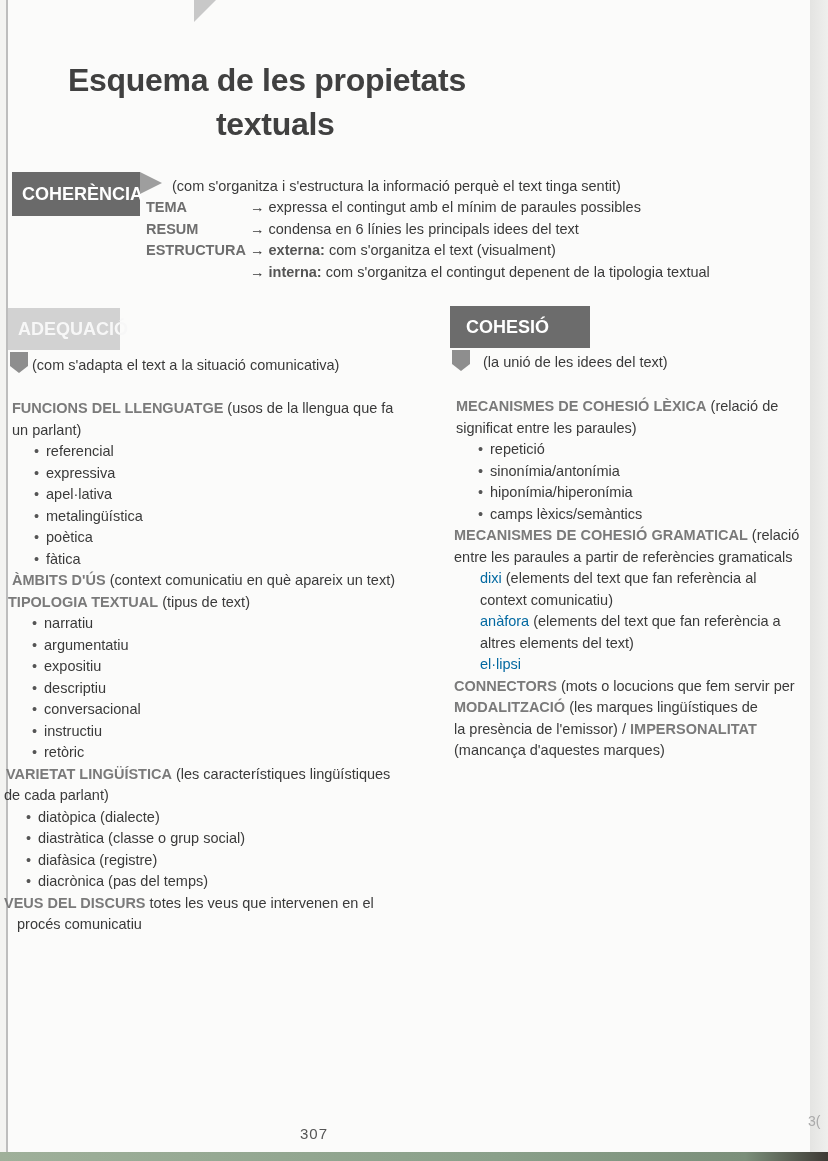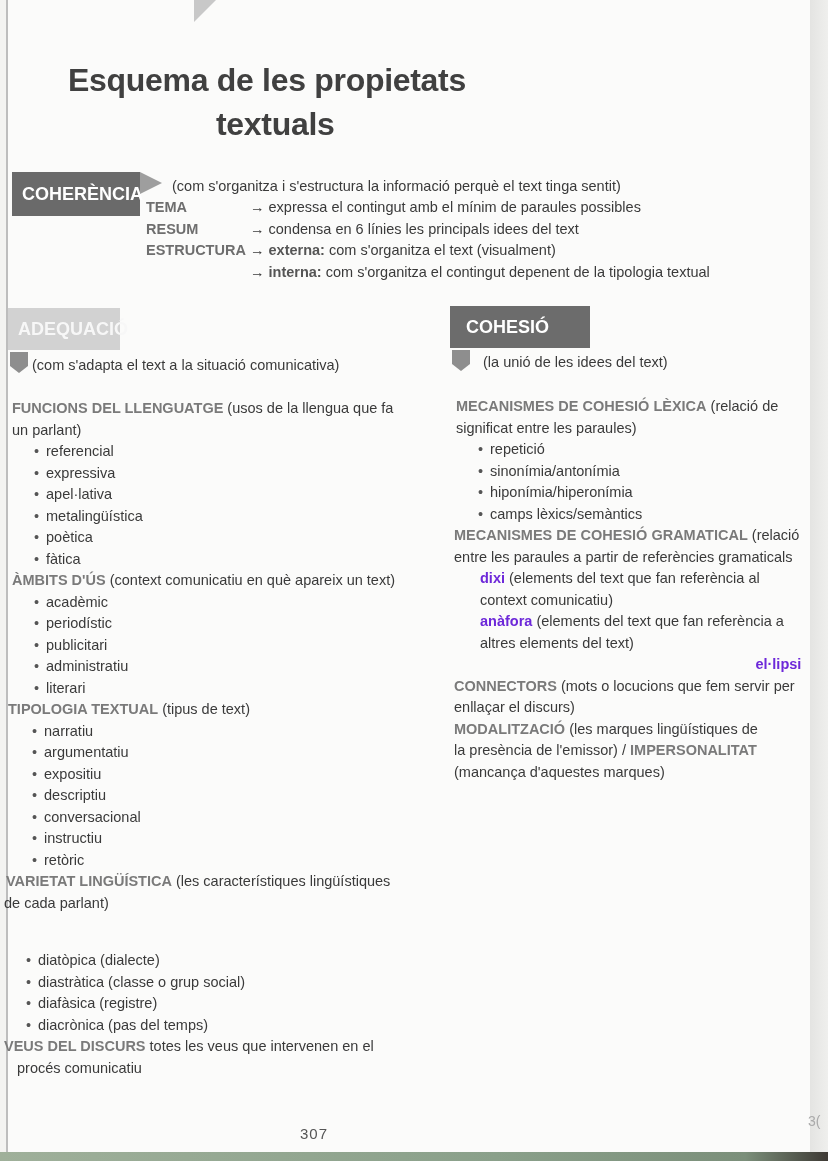--- a/index.html
+++ b/index.html
@@ -47,21 +47,21 @@
   .tab-down {
     position:absolute; width:18px; height:14px; background:#8e8e8e;
   }
   .tab-down:after {
     content:""; position:absolute; left:0; top:14px; width:0; height:0;
     border-left:9px solid transparent; border-right:9px solid transparent;
     border-top:7px solid #8e8e8e;
   }
   .txt { position:absolute; font-size:14.5px; line-height:21.5px; white-space:nowrap; }
   .b { font-weight:bold; color:#7a7a7a; }
-  .bd { font-weight:bold; color:#6d28d9; }
+  .bd { font-weight:normal; color:#0369a1; }
   .grid-coh { position:absolute; left:146px; top:176px; }
   .row { display:flex; font-size:14.5px; line-height:21.5px; white-space:nowrap; }
   .row .k { width:104px; font-weight:bold; color:#6e6e6e; }
   .row .v { color:#3a3a3a; }
   .row .v b { font-weight:bold; color:#555; }
   ul.bl { list-style:none; margin:0; padding:0; }
   ul.bl li { position:relative; padding-left:12px; font-size:14.5px; line-height:21.5px; white-space:nowrap; }
   ul.bl li:before { content:"•"; position:absolute; left:0; top:0; color:#555; }
   .block { position:absolute; }
   .pagenum { position:absolute; left:300px; top:1125px; font-size:15px; color:#555; letter-spacing:1px; }
@@ -113,42 +113,35 @@
   <ul class="bl" style="margin-left:22px;">
     <li>referencial</li>
     <li>expressiva</li>
     <li>apel·lativa</li>
     <li>metalingüística</li>
     <li>poètica</li>
     <li>fàtica</li>
   </ul>
 
   <div class="txt" style="position:relative;"><span class="b">ÀMBITS D'ÚS</span><span> (context comunicatiu en què apareix un text)</span></div>
-  <ul class="bl" style="margin-left:22px;">
-    <li>acadèmic</li>
-    <li>periodístic</li>
-    <li>publicitari</li>
-    <li>administratiu</li>
-    <li>literari</li>
-  </ul>
 
   <div class="txt" style="position:relative;left:-4px;"><span class="b">TIPOLOGIA TEXTUAL</span><span> (tipus de text)</span></div>
   <ul class="bl" style="margin-left:20px;">
     <li>narratiu</li>
     <li>argumentatiu</li>
     <li>expositiu</li>
     <li>descriptiu</li>
     <li>conversacional</li>
     <li>instructiu</li>
     <li>retòric</li>
   </ul>
 
   <div class="txt" style="position:relative;left:-6px;"><span class="b">VARIETAT LINGÜÍSTICA</span><span> (les característiques lingüístiques</span></div>
   <div class="txt" style="position:relative;left:-8px;">de cada parlant)</div>
-  <ul class="bl" style="margin-left:14px;margin-top:36px;">
+  <ul class="bl" style="margin-left:14px;">
     <li>diatòpica (dialecte)</li>
     <li>diastràtica (classe o grup social)</li>
     <li>diafàsica (registre)</li>
     <li>diacrònica (pas del temps)</li>
   </ul>
 
   <div class="txt" style="position:relative;left:-8px;"><span class="b">VEUS DEL DISCURS</span><span> totes les veus que intervenen en el</span></div>
   <div class="txt" style="position:relative;left:-8px;margin-left:13px;">procés comunicatiu</div>
 </div>
 
@@ -165,23 +158,22 @@
     <li>hiponímia/hiperonímia</li>
     <li>camps lèxics/semàntics</li>
   </ul>
   <div class="txt" style="position:relative;left:-2px;"><span class="b">MECANISMES DE COHESIÓ GRAMATICAL</span><span> (relació</span></div>
   <div class="txt" style="position:relative;left:-2px;">entre les paraules a partir de referències gramaticals</div>
   <div style="margin-left:24px;">
     <div class="txt" style="position:relative;"><span class="bd">dixi</span><span> (elements del text que fan referència al</span></div>
     <div class="txt" style="position:relative;">context comunicatiu)</div>
     <div class="txt" style="position:relative;"><span class="bd">anàfora</span><span> (elements del text que fan referència a</span></div>
     <div class="txt" style="position:relative;">altres elements del text)</div>
-    <div class="txt" style="position:relative;text-align:right;"><span class="bd">el·lipsi</span></div>
+    <div class="txt" style="position:relative;"><span class="bd">el·lipsi</span></div>
   </div>
   <div class="txt" style="position:relative;left:-2px;"><span class="b">CONNECTORS</span><span> (mots o locucions que fem servir per</span></div>
-  <div class="txt" style="position:relative;left:-2px;">enllaçar el discurs)</div>
   <div class="txt" style="position:relative;left:-2px;"><span class="b">MODALITZACIÓ</span><span> (les marques lingüístiques de</span></div>
   <div class="txt" style="position:relative;left:-2px;"><span>la presència de l'emissor) / </span><span class="b">IMPERSONALITAT</span></div>
   <div class="txt" style="position:relative;left:-2px;">(mancança d'aquestes marques)</div>
 </div>
 
 <div class="pagenum">307</div>
 <div class="pagenum-r">3(</div>
 
 </body></html>

